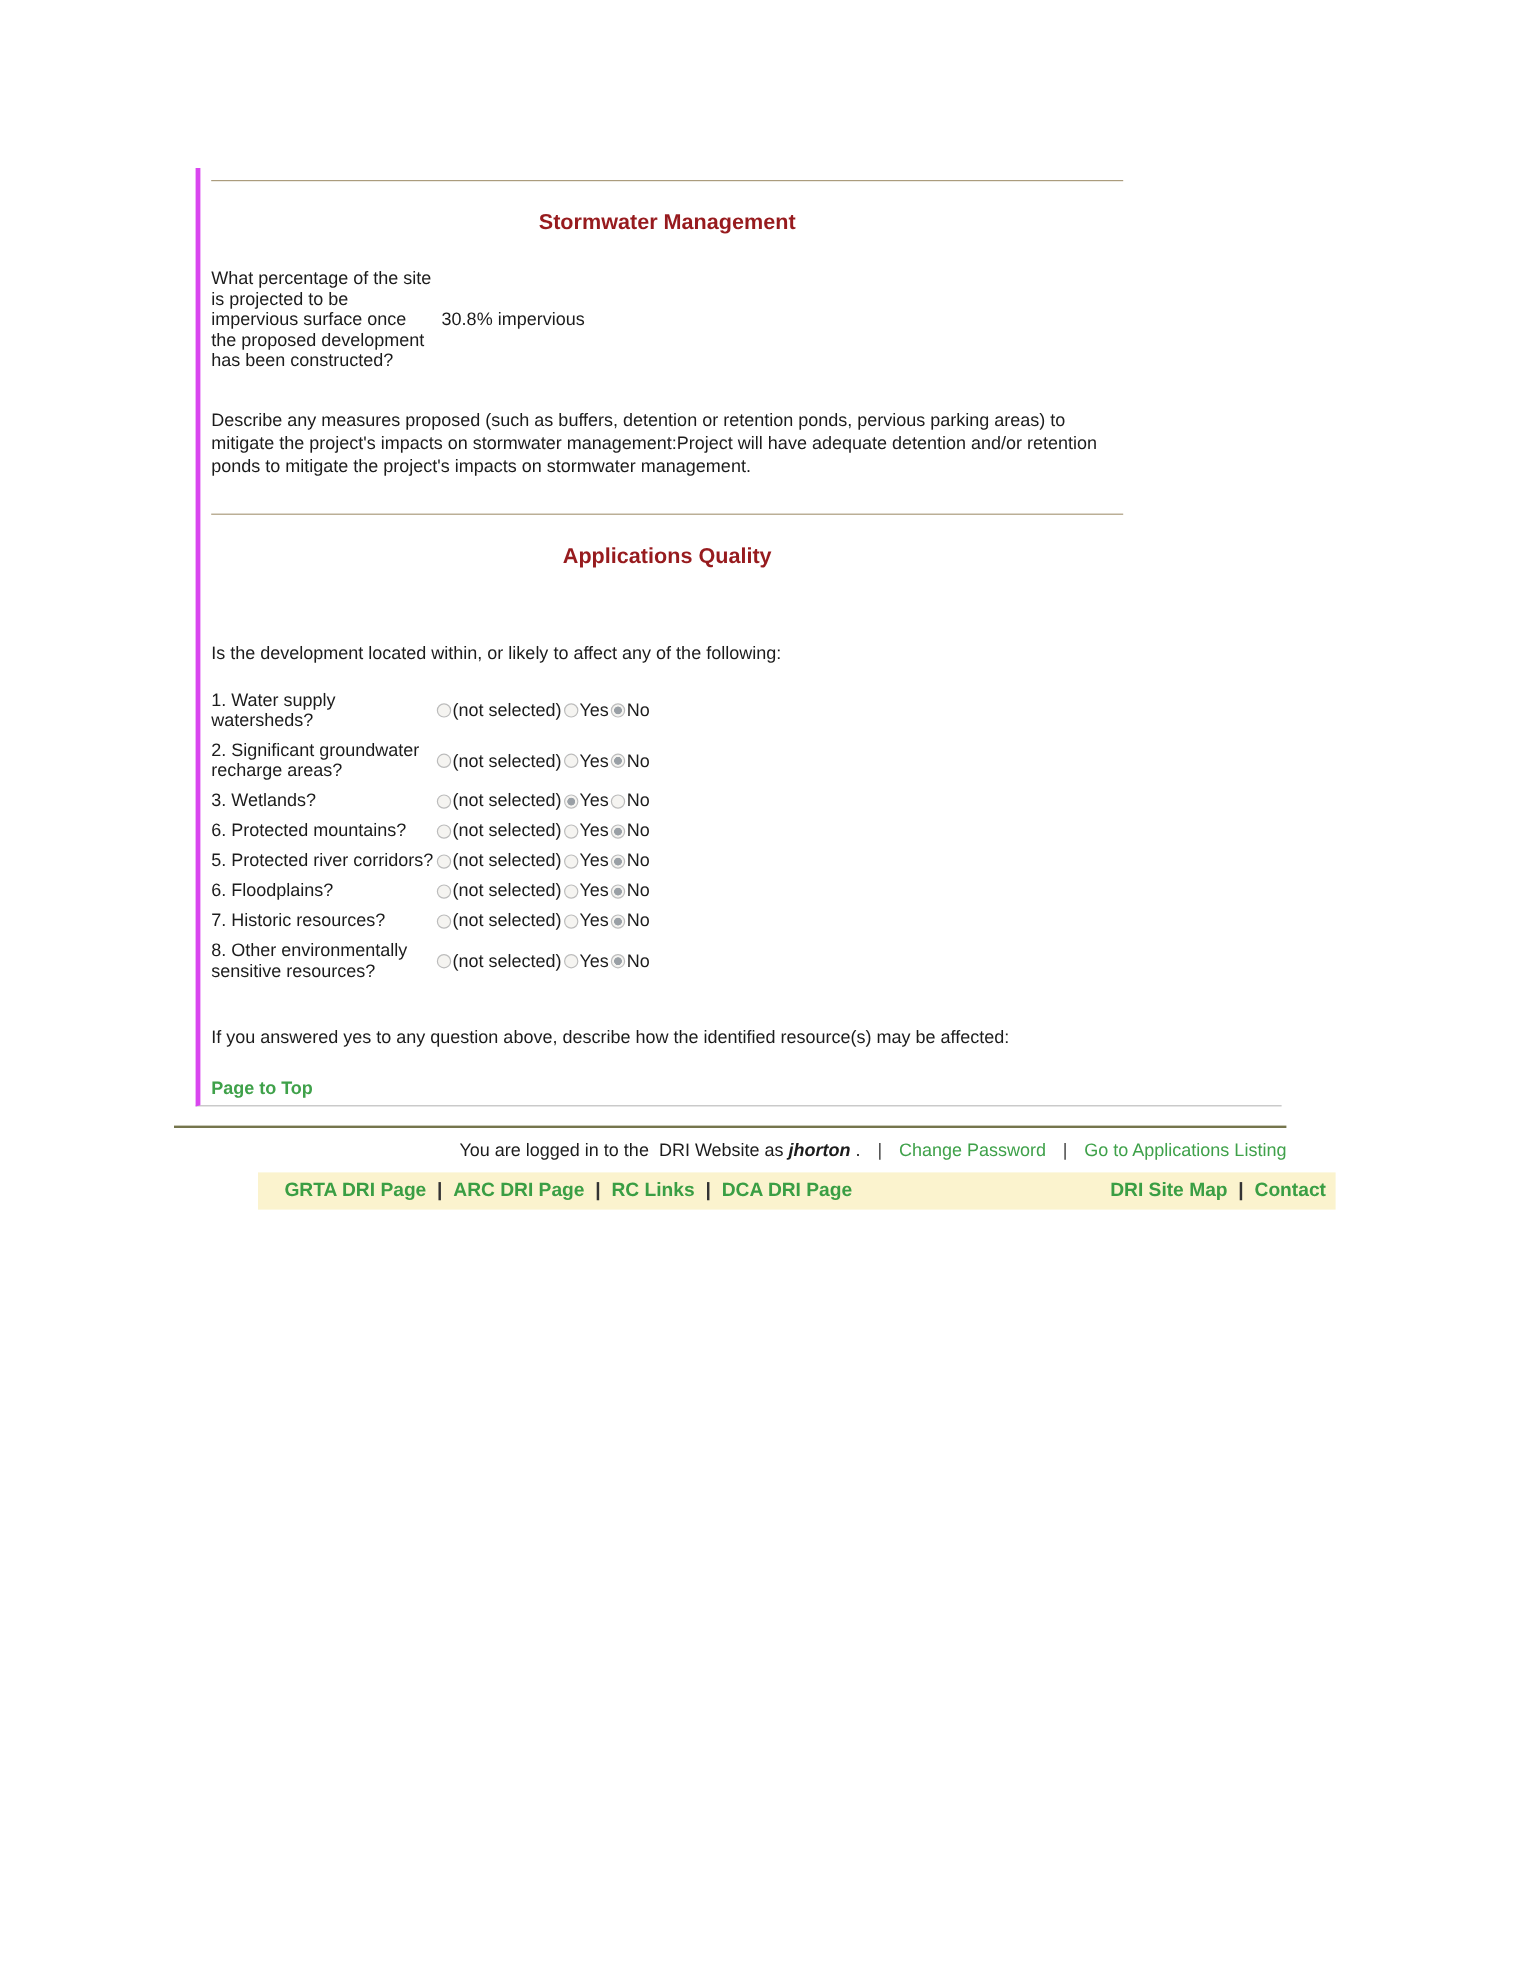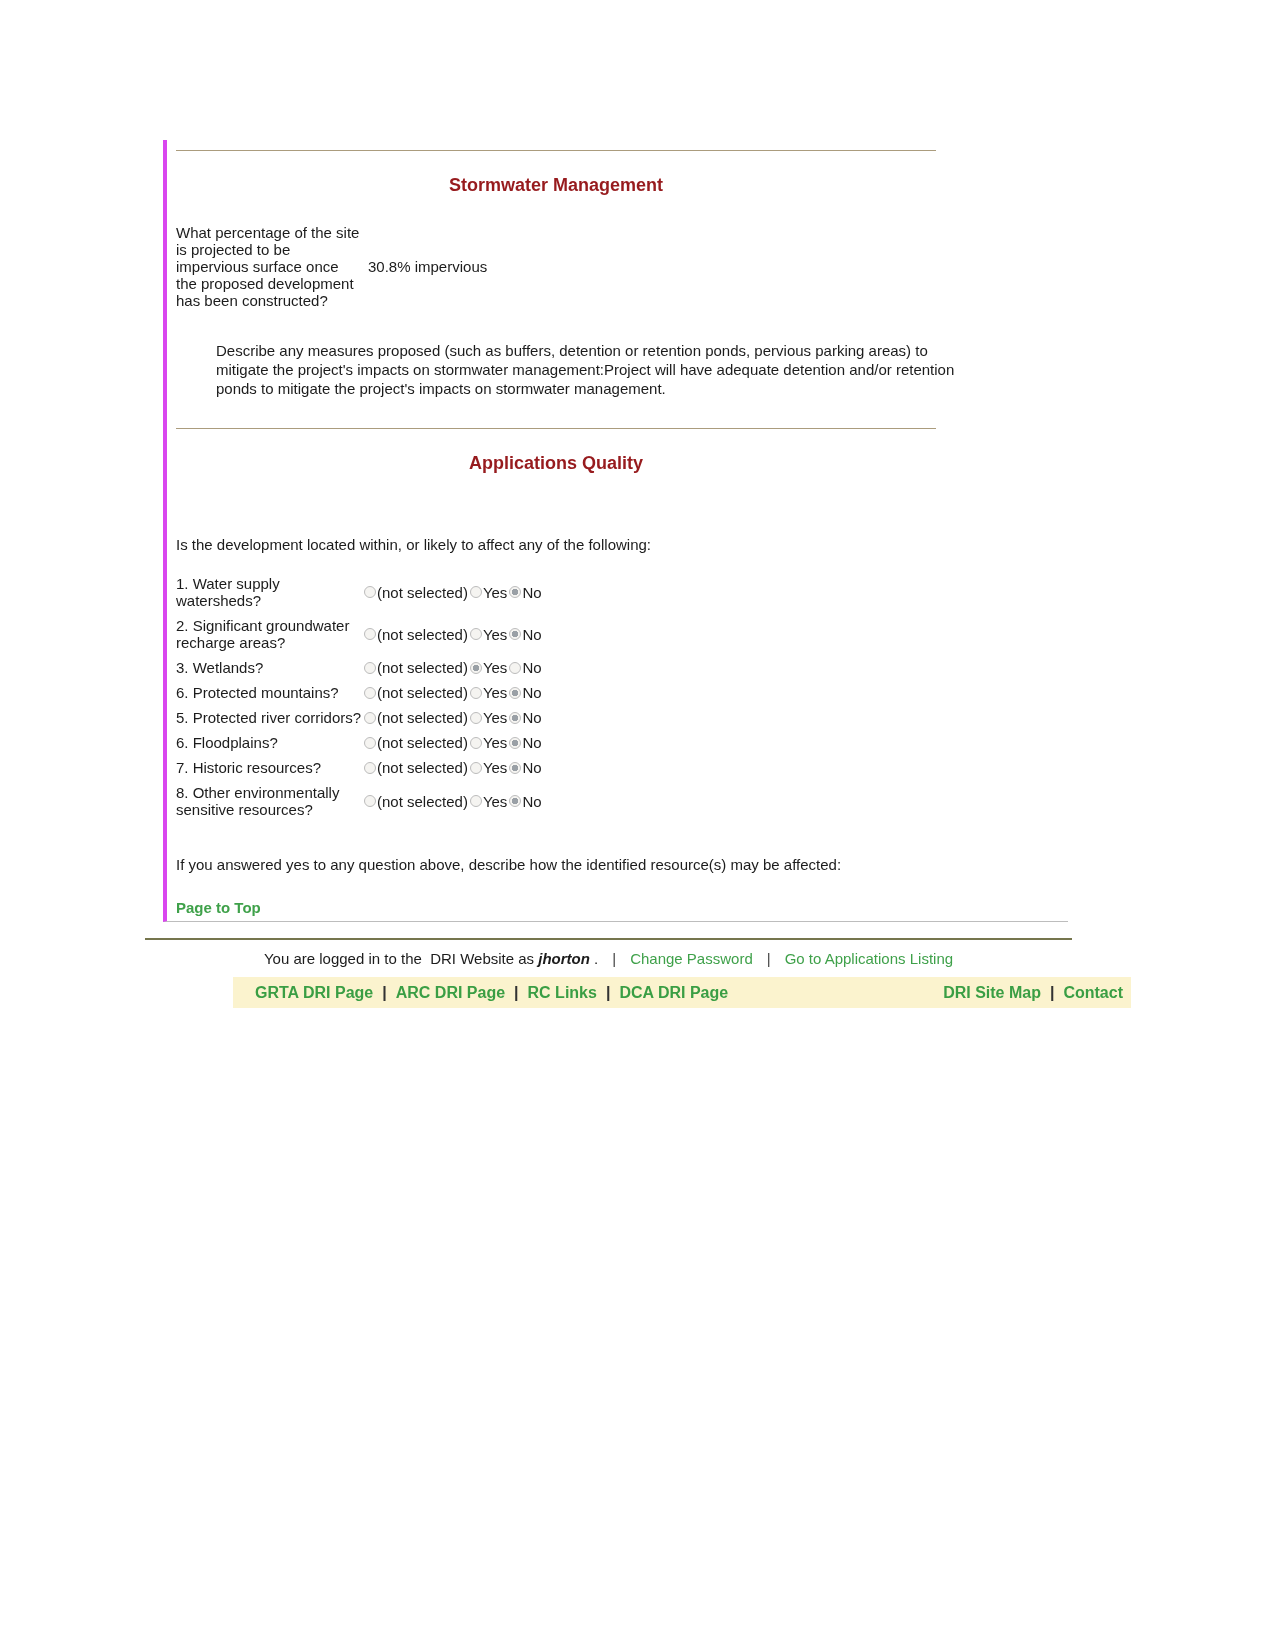--- a/index.html
+++ b/index.html
@@ -15,21 +15,21 @@
     padding-left:9px;box-sizing:border-box;
   }
   .rule{width:760px;height:0;border-top:1px solid #ab9c7d;margin-top:10px;}
   .section-title{
     width:760px;text-align:center;color:#971b1e;
     font-size:18px;font-weight:bold;margin:24px 0 0 0;
   }
   .sw-row{display:flex;width:760px;margin-top:28px;align-items:center;}
   .sw-label{width:186px;line-height:17px;}
   .sw-value{margin-left:6px;}
-  .describe{width:760px;margin-top:32px;line-height:19px;margin-left:40px;}
+  .describe{width:760px;margin-top:32px;line-height:19px;}
   .intro{margin-top:62px;}
   .questions{margin-top:22px;}
   .q-row{display:flex;align-items:center;margin-bottom:8px;width:640px;}
   .q-label{width:188px;line-height:17px;}
   .q-opts{display:flex;align-items:center;}
   .opt{display:flex;align-items:center;margin-right:2px;}
   .radio{
     width:12px;height:12px;border-radius:50%;
     background:#f5f4f1;border:1px solid #bcbcbc;
     box-sizing:border-box;display:inline-block;margin-right:1px;flex:none;
@@ -41,29 +41,29 @@
   .back-to-top{
     margin-top:26px;color:#3fa14a;font-weight:bold;cursor:pointer;
     display:inline-block;
   }
   
   .footer-divider{
     position:absolute;left:145px;top:938px;width:927px;height:0;
     border-top:2px solid #75754d;
   }
   .logged-line{
-    position:absolute;left:145px;top:950px;width:927px;text-align:center;
+    position:absolute;left:145px;top:950px;width:927px;text-align:right;
     white-space:pre-wrap;
   }
   .logged-line .plain{color:#1c1c1c;}
   .logged-line .user{font-weight:bold;font-style:italic;}
   .logged-line .sep{color:#444;margin:0 14px;}
   .green-link{color:#3fa14a;cursor:pointer;text-decoration:none;}
   .menu-bar{
-    position:absolute;left:233px;top:977px;width:898px;height:31px;
+    position:absolute;left:215px;top:977px;width:898px;height:31px;
     background:#fbf3ce;display:flex;justify-content:space-between;
     align-items:center;padding:0 8px 0 22px;box-sizing:border-box;
     font-size:16px;font-weight:bold;
   }
   .menu-group{display:flex;align-items:center;}
   .menu-link{color:#3a9e44;cursor:pointer;}
   .menu-sep{color:#333;margin:0 9px;font-weight:bold;}
 </style>
 </head>
 <body>

